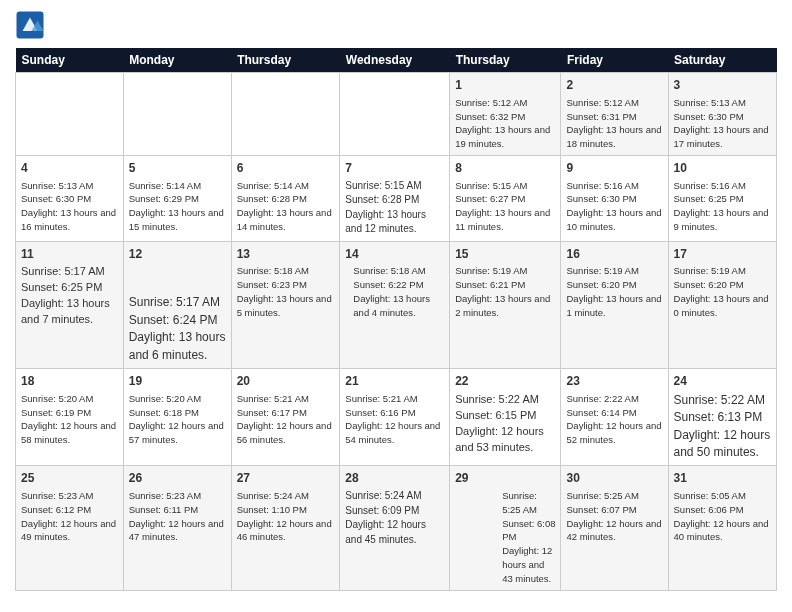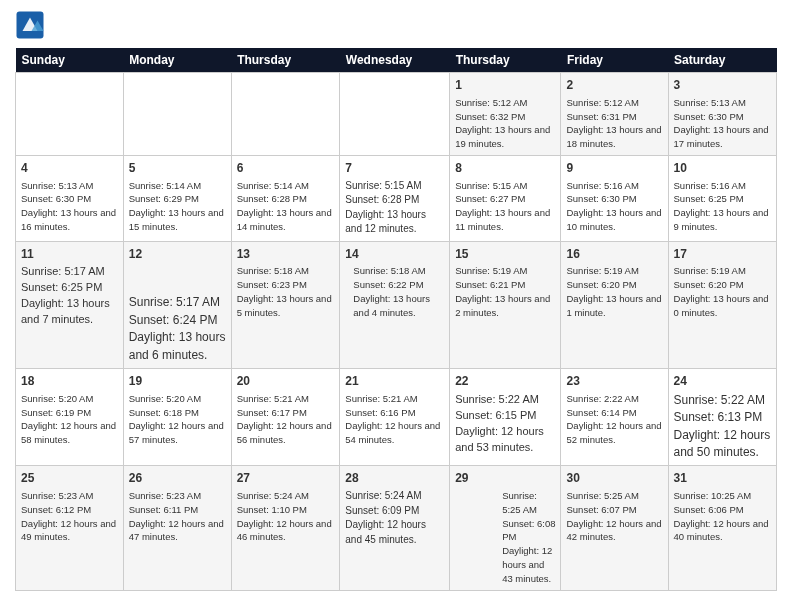--- a/index.html
+++ b/index.html
@@ -342,21 +342,21 @@
           </td>
           <td>
             <span class="day-number">30</span>
             <div style="font-size: 9.5px; line-height: 1.45; color: rgb(51, 51, 51);">Sunrise: 5:25 AM
 Sunset: 6:07 PM
 Daylight: 12 hours
 and 42 minutes.</div>
           </td>
           <td>
             <span class="day-number">31</span>
-            <div style="font-size: 9.5px; line-height: 1.45; color: rgb(51, 51, 51);">Sunrise: 10:25 AM
+            <div style="font-size: 9.5px; line-height: 1.45; color: rgb(51, 51, 51);">Sunrise: 5:05 AM
 Sunset: 6:06 PM
 Daylight: 12 hours
 and 40 minutes.</div>
           </td>
         </tr>
       </tbody>
   </table>
 </div>
 
 </body></html>

